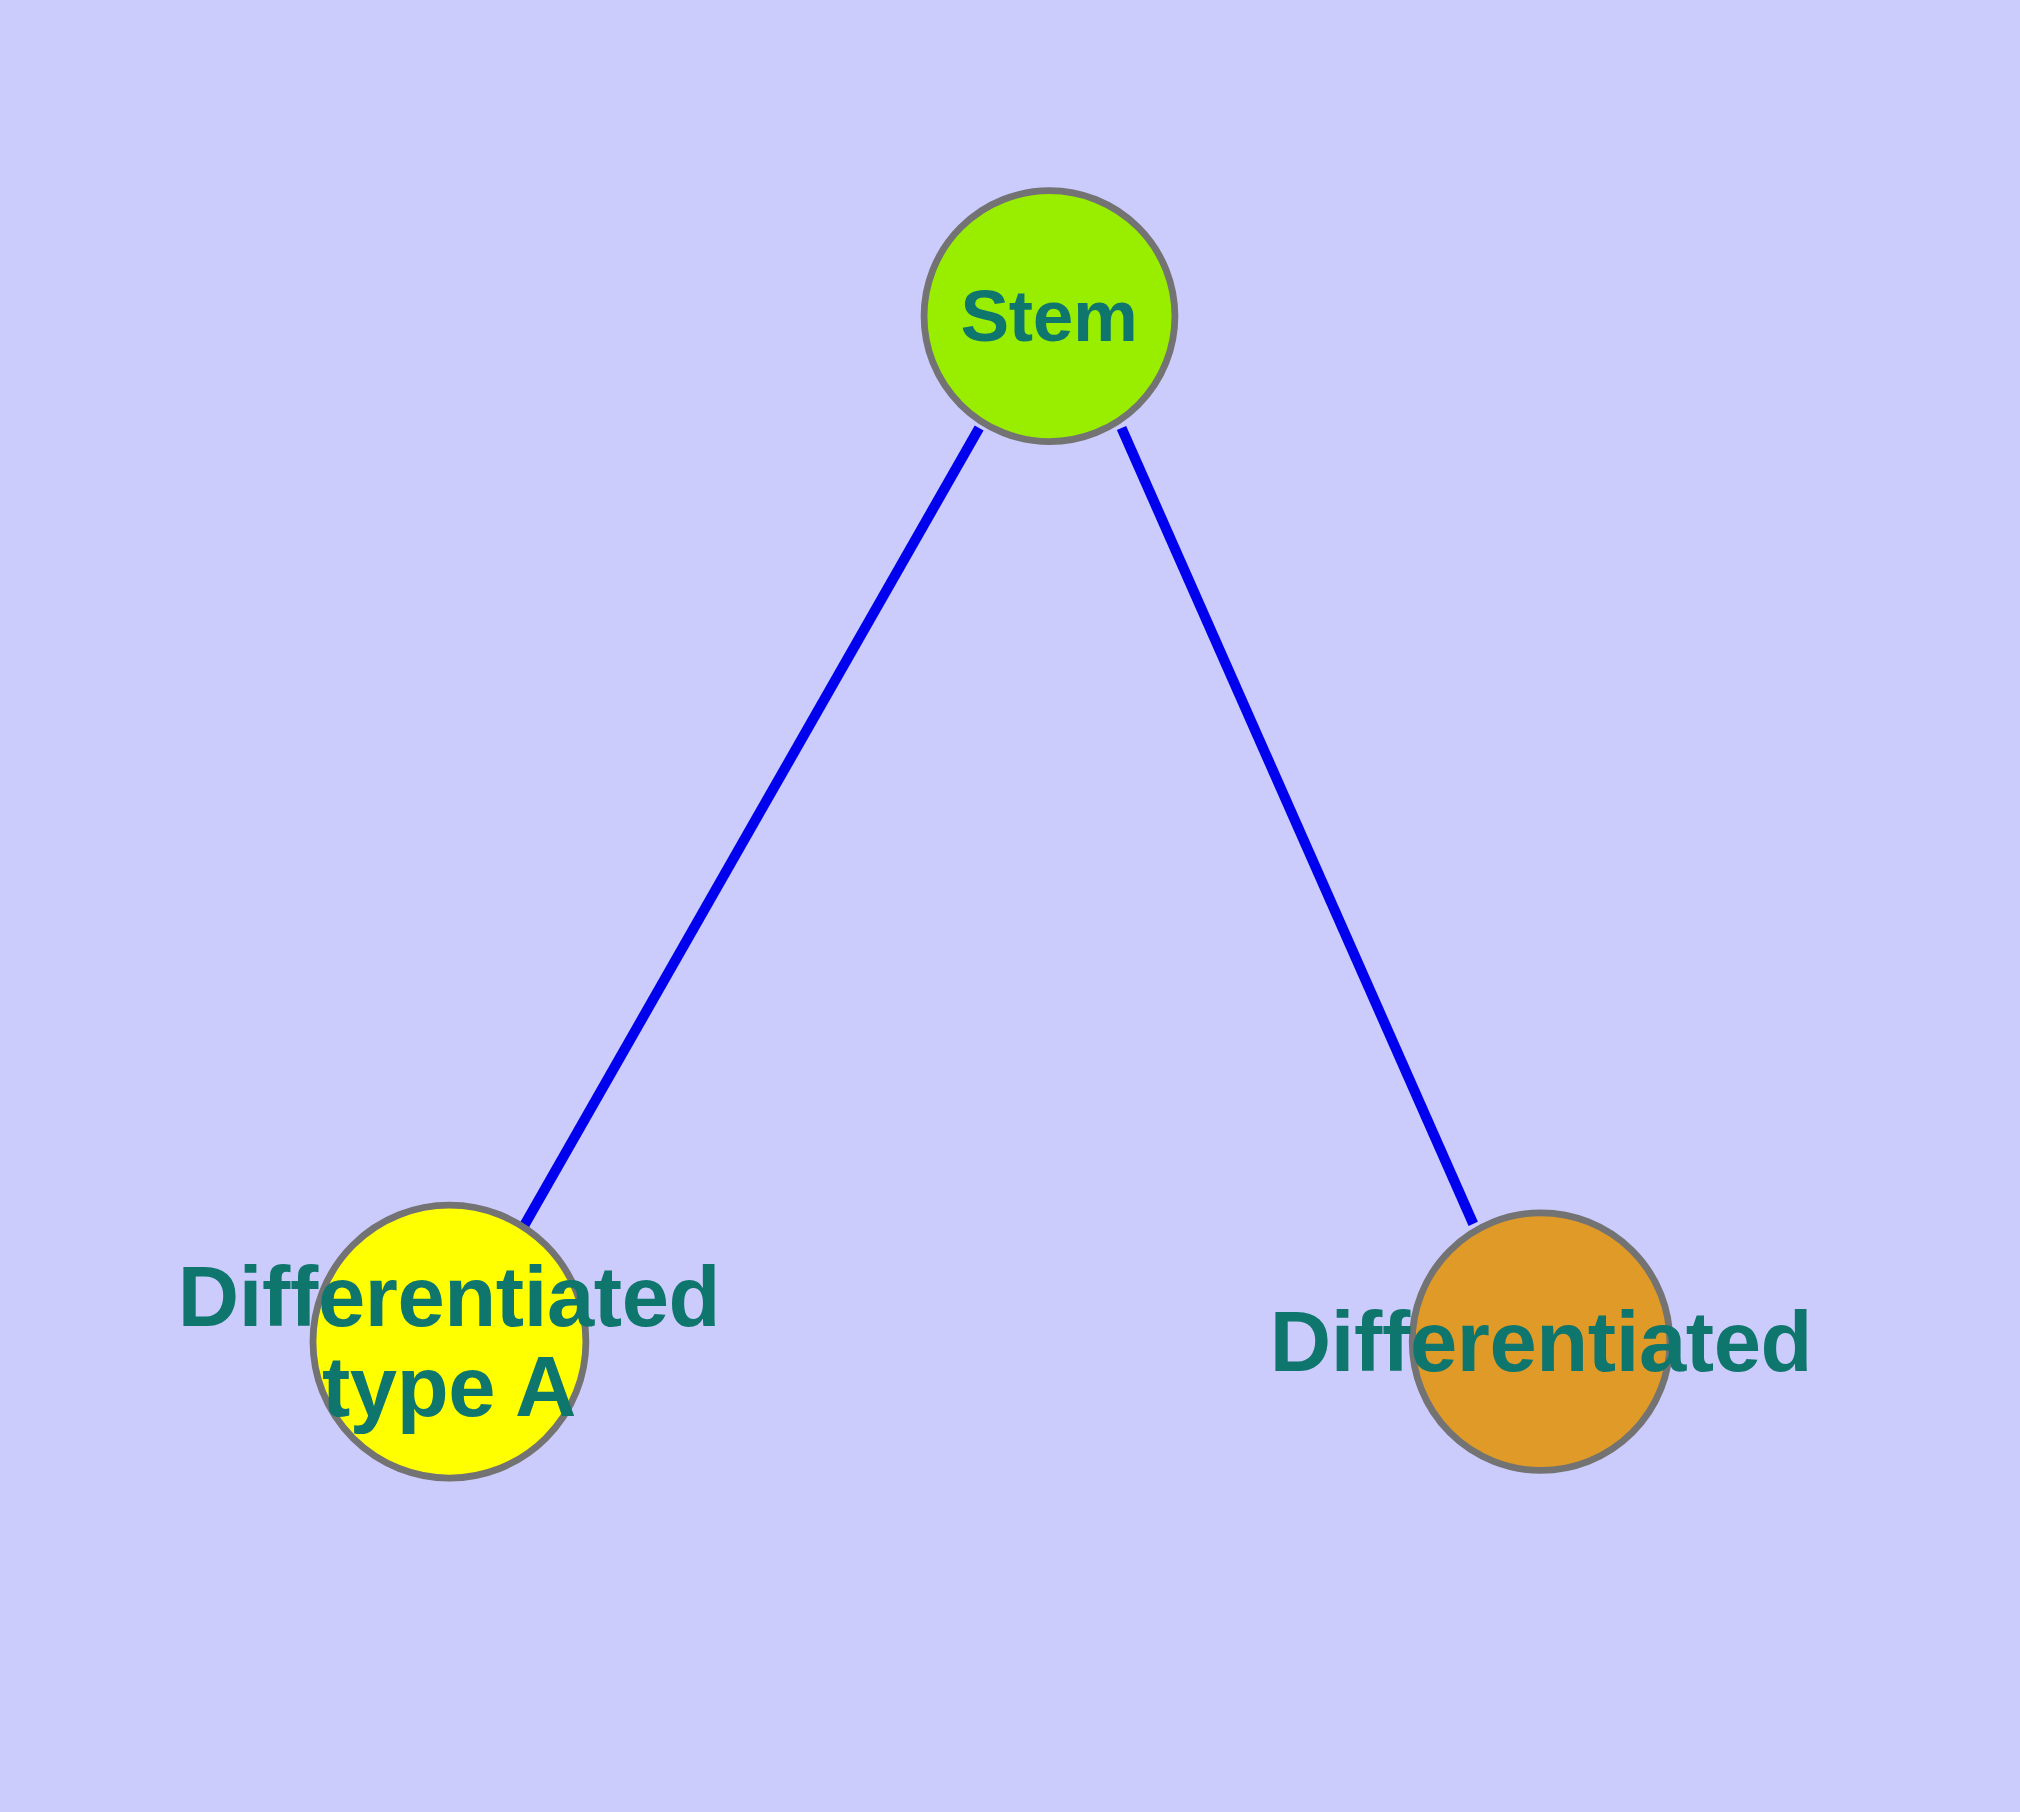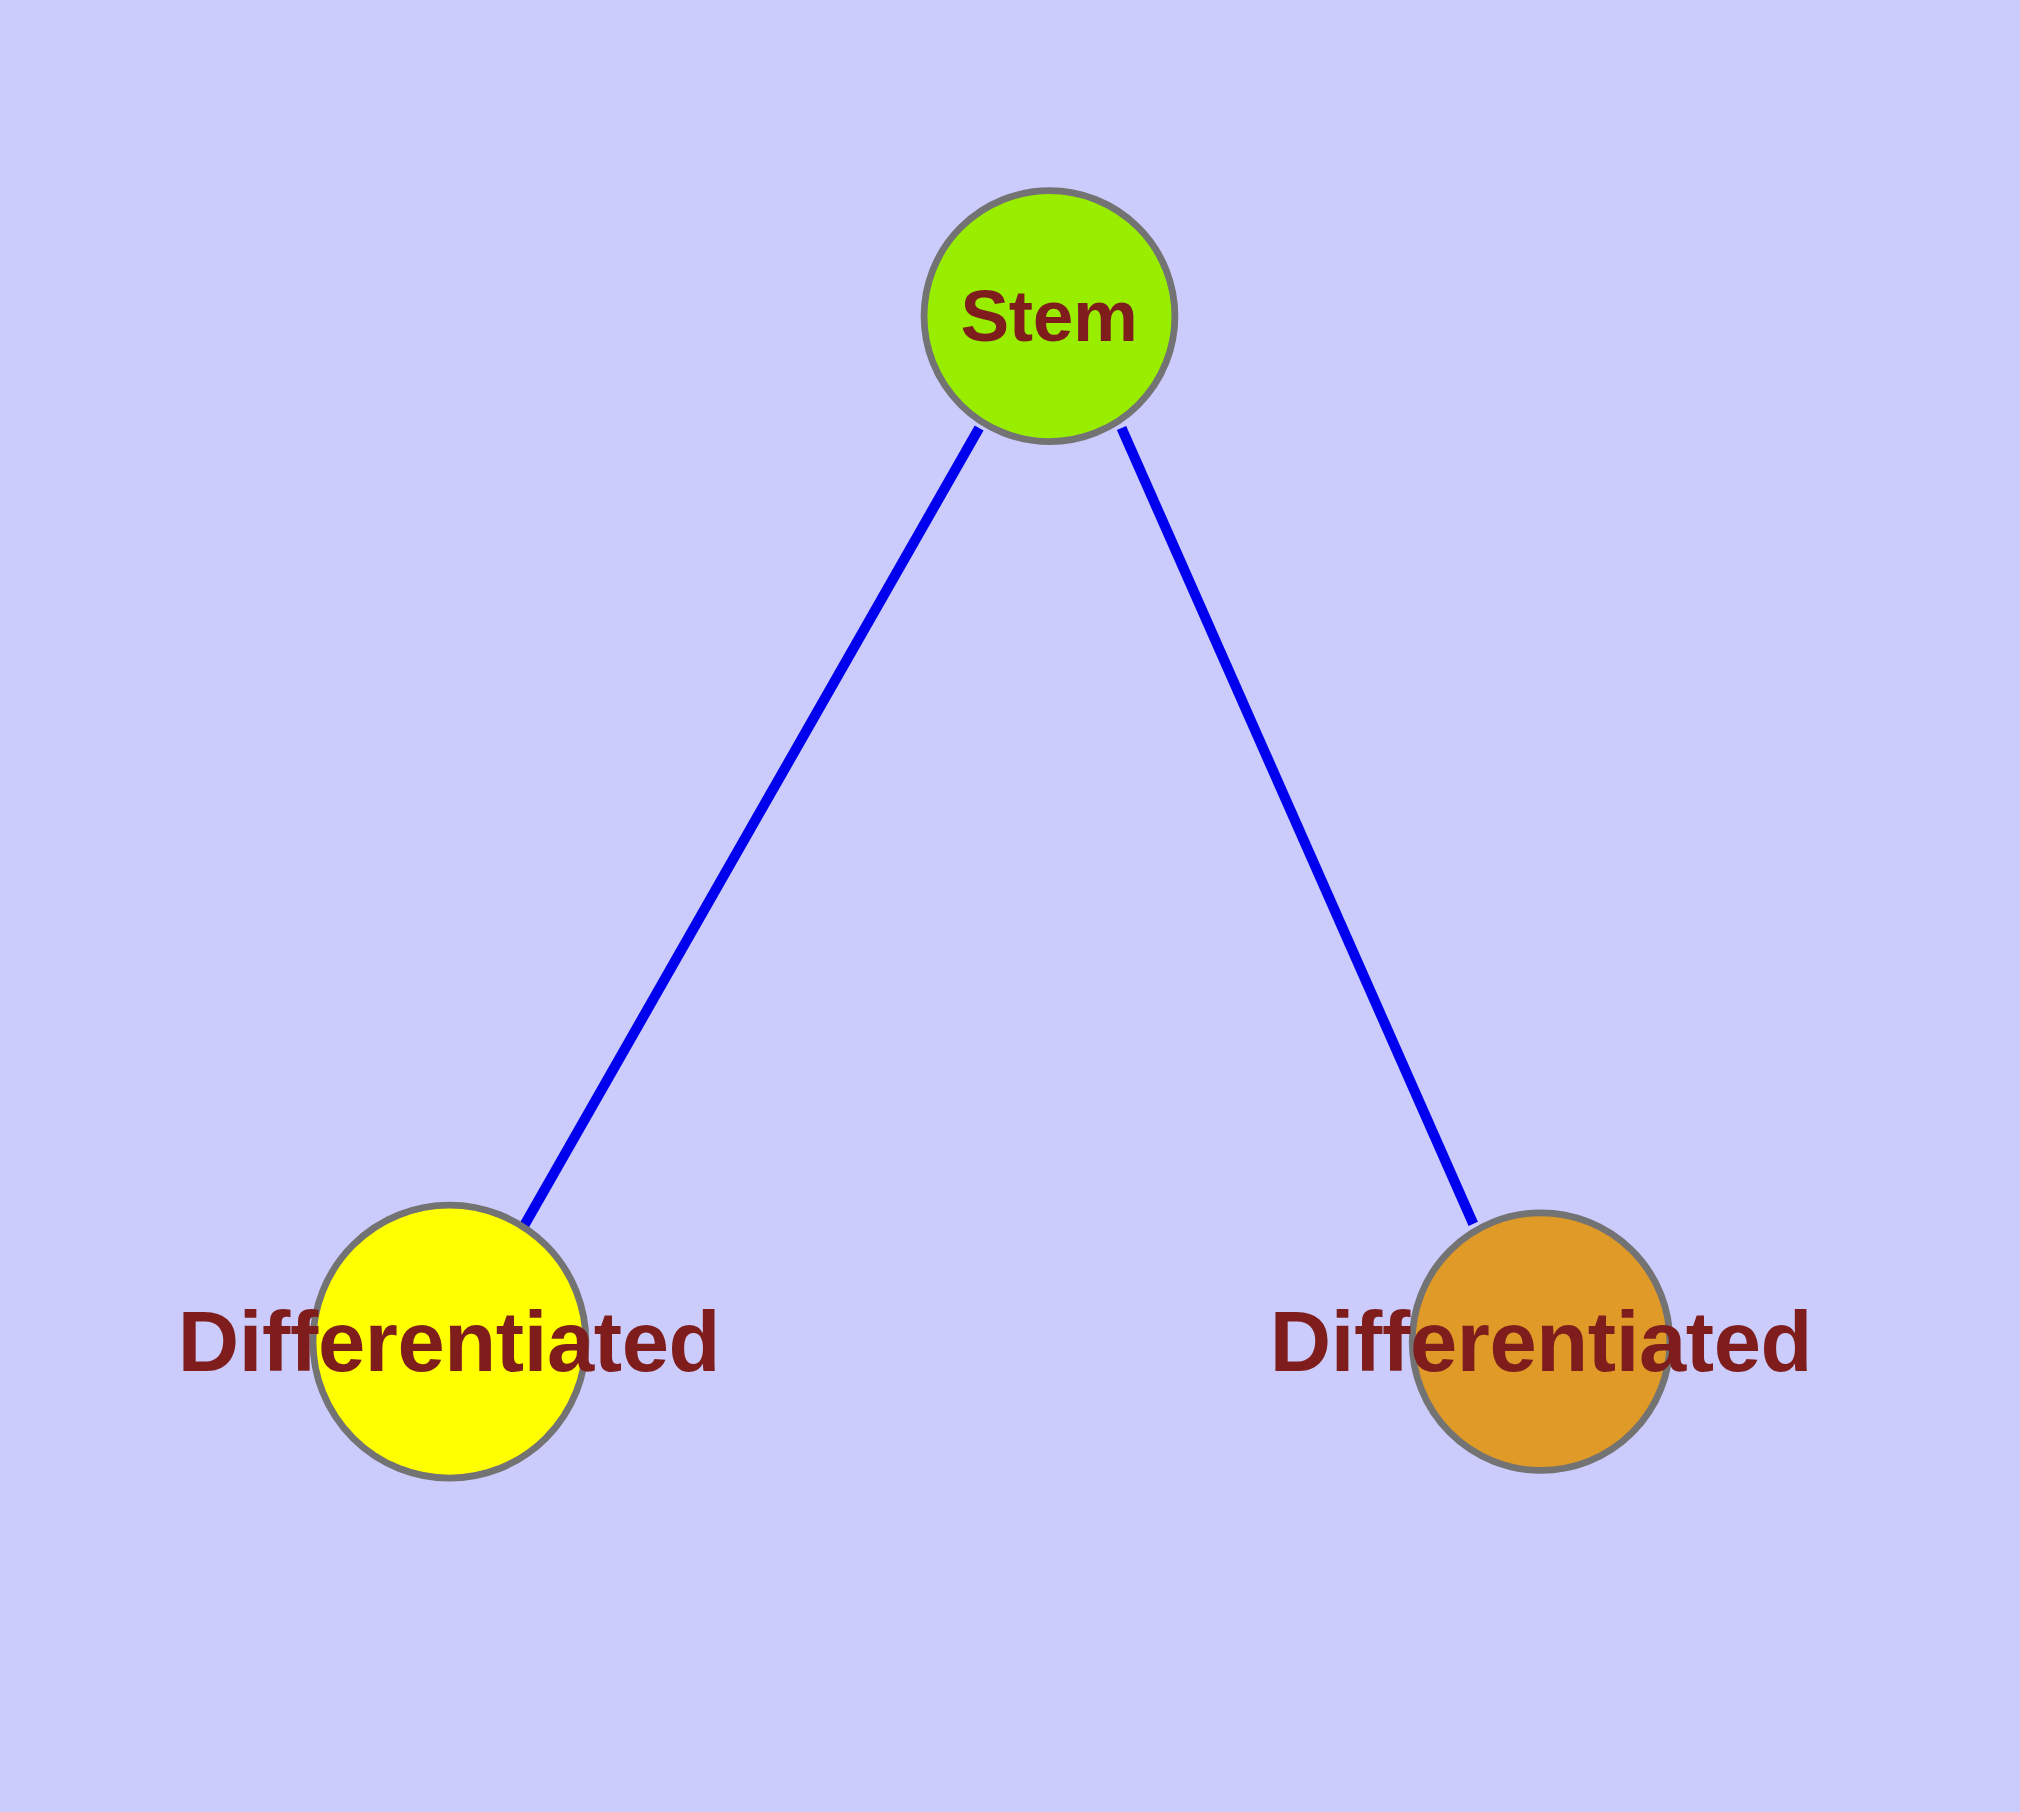--- a/index.html
+++ b/index.html
@@ -19,21 +19,21 @@
     position: absolute;
     left: 0;
     top: 0;
     width: 2021px;
     height: 1812px;
   }
   .node-label {
     position: absolute;
     text-align: center;
     font-weight: bold;
-    color: #7f1d1d;
+    color: #0f766e;
     white-space: nowrap;
     line-height: 1.06;
     letter-spacing: -0.4px;
     pointer-events: none;
   }
   .label-stem {
     font-size: 73px;
     left: 1049px;
     top: 316px;
     transform: translate(-50%, -50%);
@@ -69,20 +69,21 @@
       <circle cx="1818" cy="1583" r="152" fill="#e09a28" stroke="#737373" stroke-width="8"></circle>
     </g>
   </svg>
 
   <div class="node-label label-stem">
     <div>Stem</div>
   </div>
 
   <div class="node-label label-typea">
     <div>Differentiated</div>
+    <div>type A</div>
   </div>
 
   <div class="node-label label-typeb">
     <div>Differentiated</div>
   </div>
 
 </div>
 
 
 </body></html>

